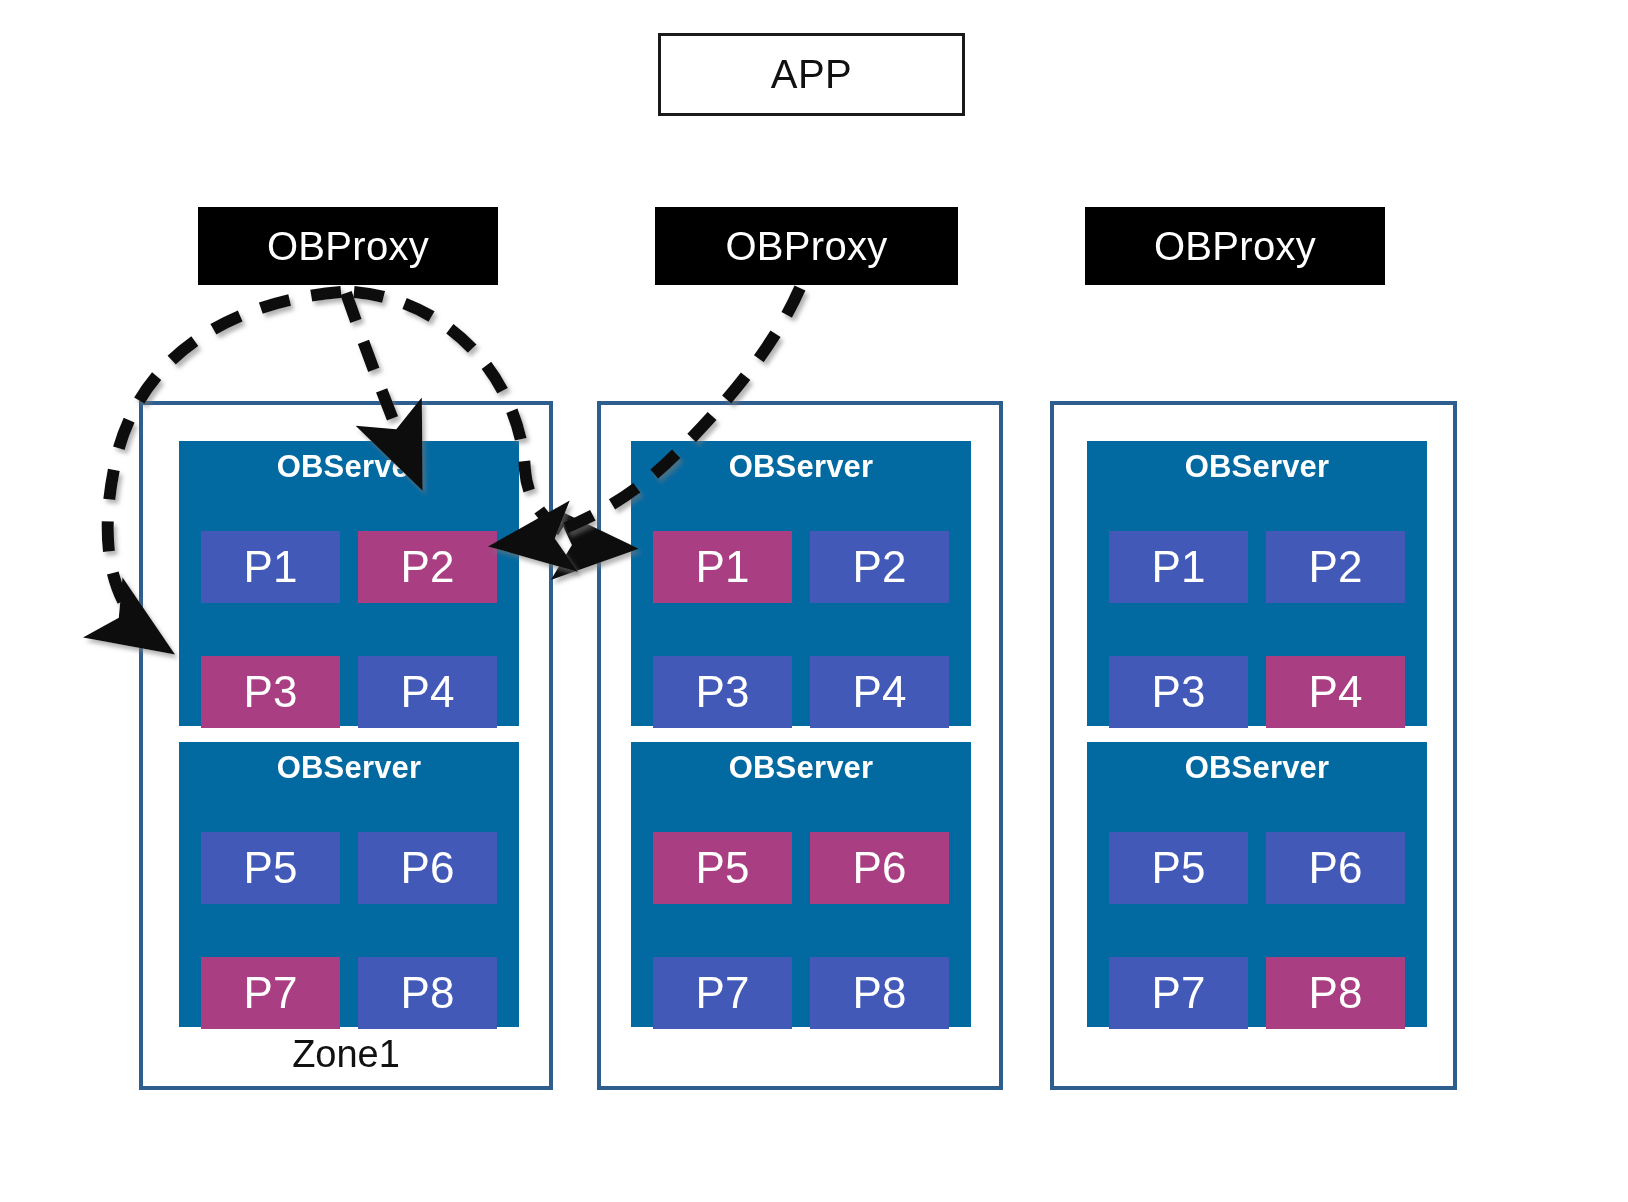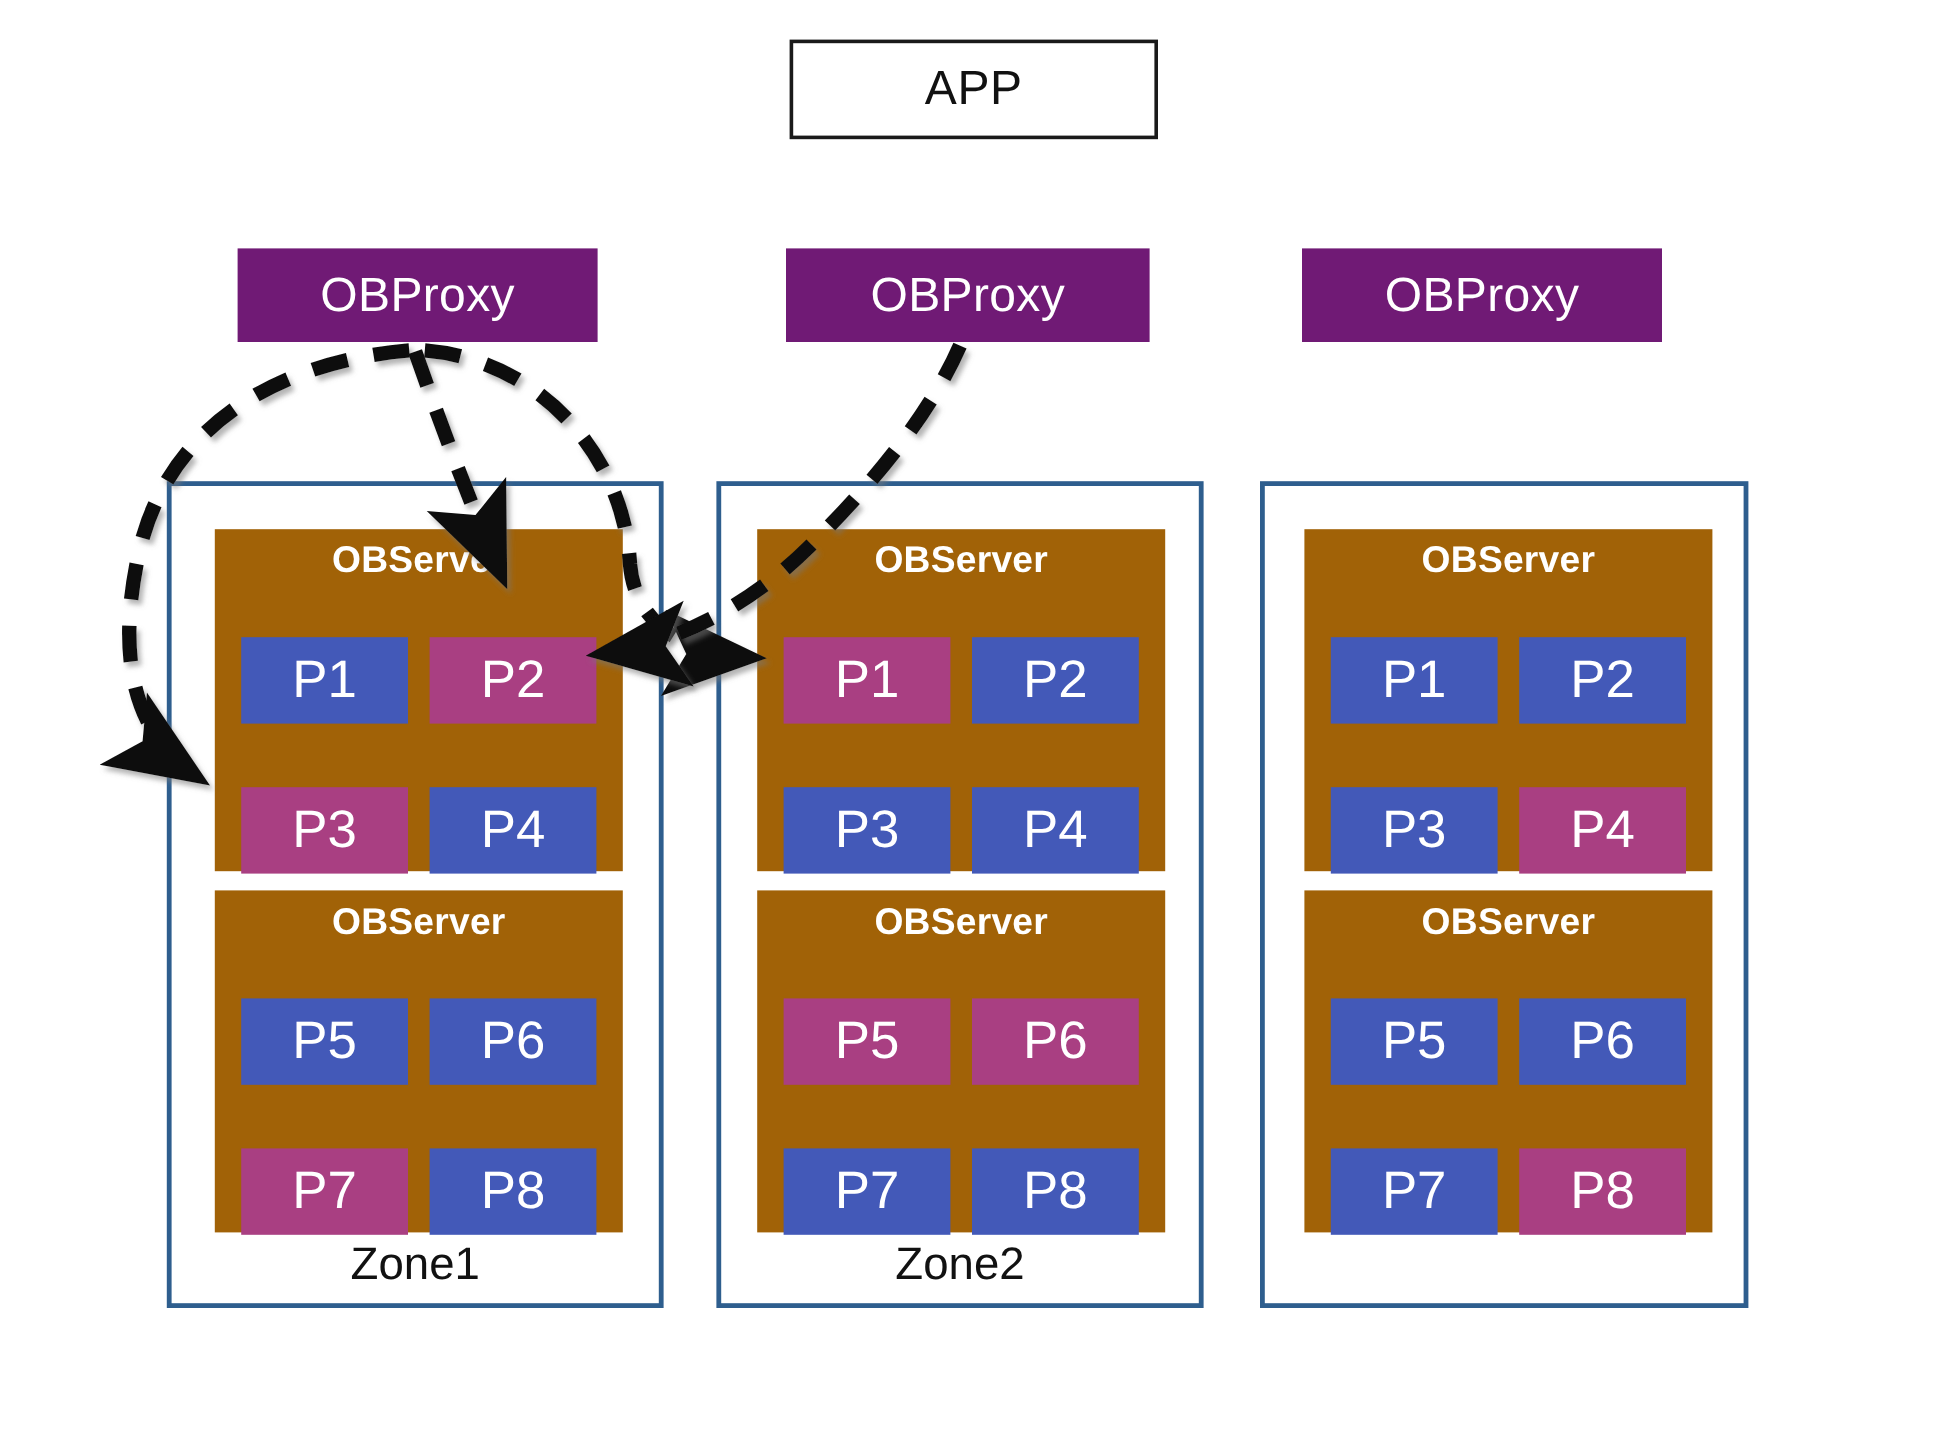--- a/index.html
+++ b/index.html
@@ -11,21 +11,21 @@
   
   .app-box{
     position:absolute;left:658px;top:33px;width:307px;height:83px;
     background:#ffffff;border:3px solid #1a1a1a;box-sizing:border-box;
     display:flex;align-items:center;justify-content:center;
   }
   .app-box .txt{font-size:40px;color:#111111;letter-spacing:.5px;}
 
   
   .proxy{
-    position:absolute;height:78px;background:#701a75;
+    position:absolute;height:78px;background:#000000;
     display:flex;align-items:center;justify-content:center;text-align:right;
   }
   .proxy .txt{font-size:40px;color:#ffffff;letter-spacing:.3px;}
   #proxy1{left:198px;top:207px;width:300px;}
   #proxy2{left:655px;top:207px;width:303px;}
   #proxy3{left:1085px;top:207px;width:300px;}
 
   
   .zone{
     position:absolute;top:401px;height:689px;
@@ -35,21 +35,21 @@
   #zone2{left:597px;width:406px;}
   #zone3{left:1050px;width:407px;}
 
   .zone-label{
     position:absolute;left:0;right:0;bottom:10px;text-align:center;
     font-size:38px;color:#111111;
   }
 
   
   .observer{
-    position:absolute;background:#a16207;
+    position:absolute;background:#0369a1;
     box-sizing:border-box;padding-top:8px;
   }
   .observer .ob-title{
     text-align:center;font-size:31px;font-weight:bold;color:#ffffff;
     letter-spacing:.2px;line-height:1.15;margin-bottom:6px;
   }
   .pgrid{
     display:grid;grid-template-columns:1fr 1fr;
     gap:13px 18px;padding:0 22px 18px 22px;
   }
@@ -131,21 +131,20 @@
     <div class="observer" id="z2-s2">
       <div class="ob-title">OBServer</div>
       <div class="pgrid">
         <div class="pcell magenta">P5</div>
         <div class="pcell magenta">P6</div>
         <div class="pcell blue">P7</div>
         <div class="pcell blue">P8</div>
       </div>
     </div>
 
-    <div class="zone-label">Zone2</div>
   </div>
 
   <div class="zone" id="zone3">
 
     <div class="observer" id="z3-s1">
       <div class="ob-title">OBServer</div>
       <div class="pgrid">
         <div class="pcell blue">P1</div>
         <div class="pcell blue">P2</div>
         <div class="pcell blue">P3</div>

